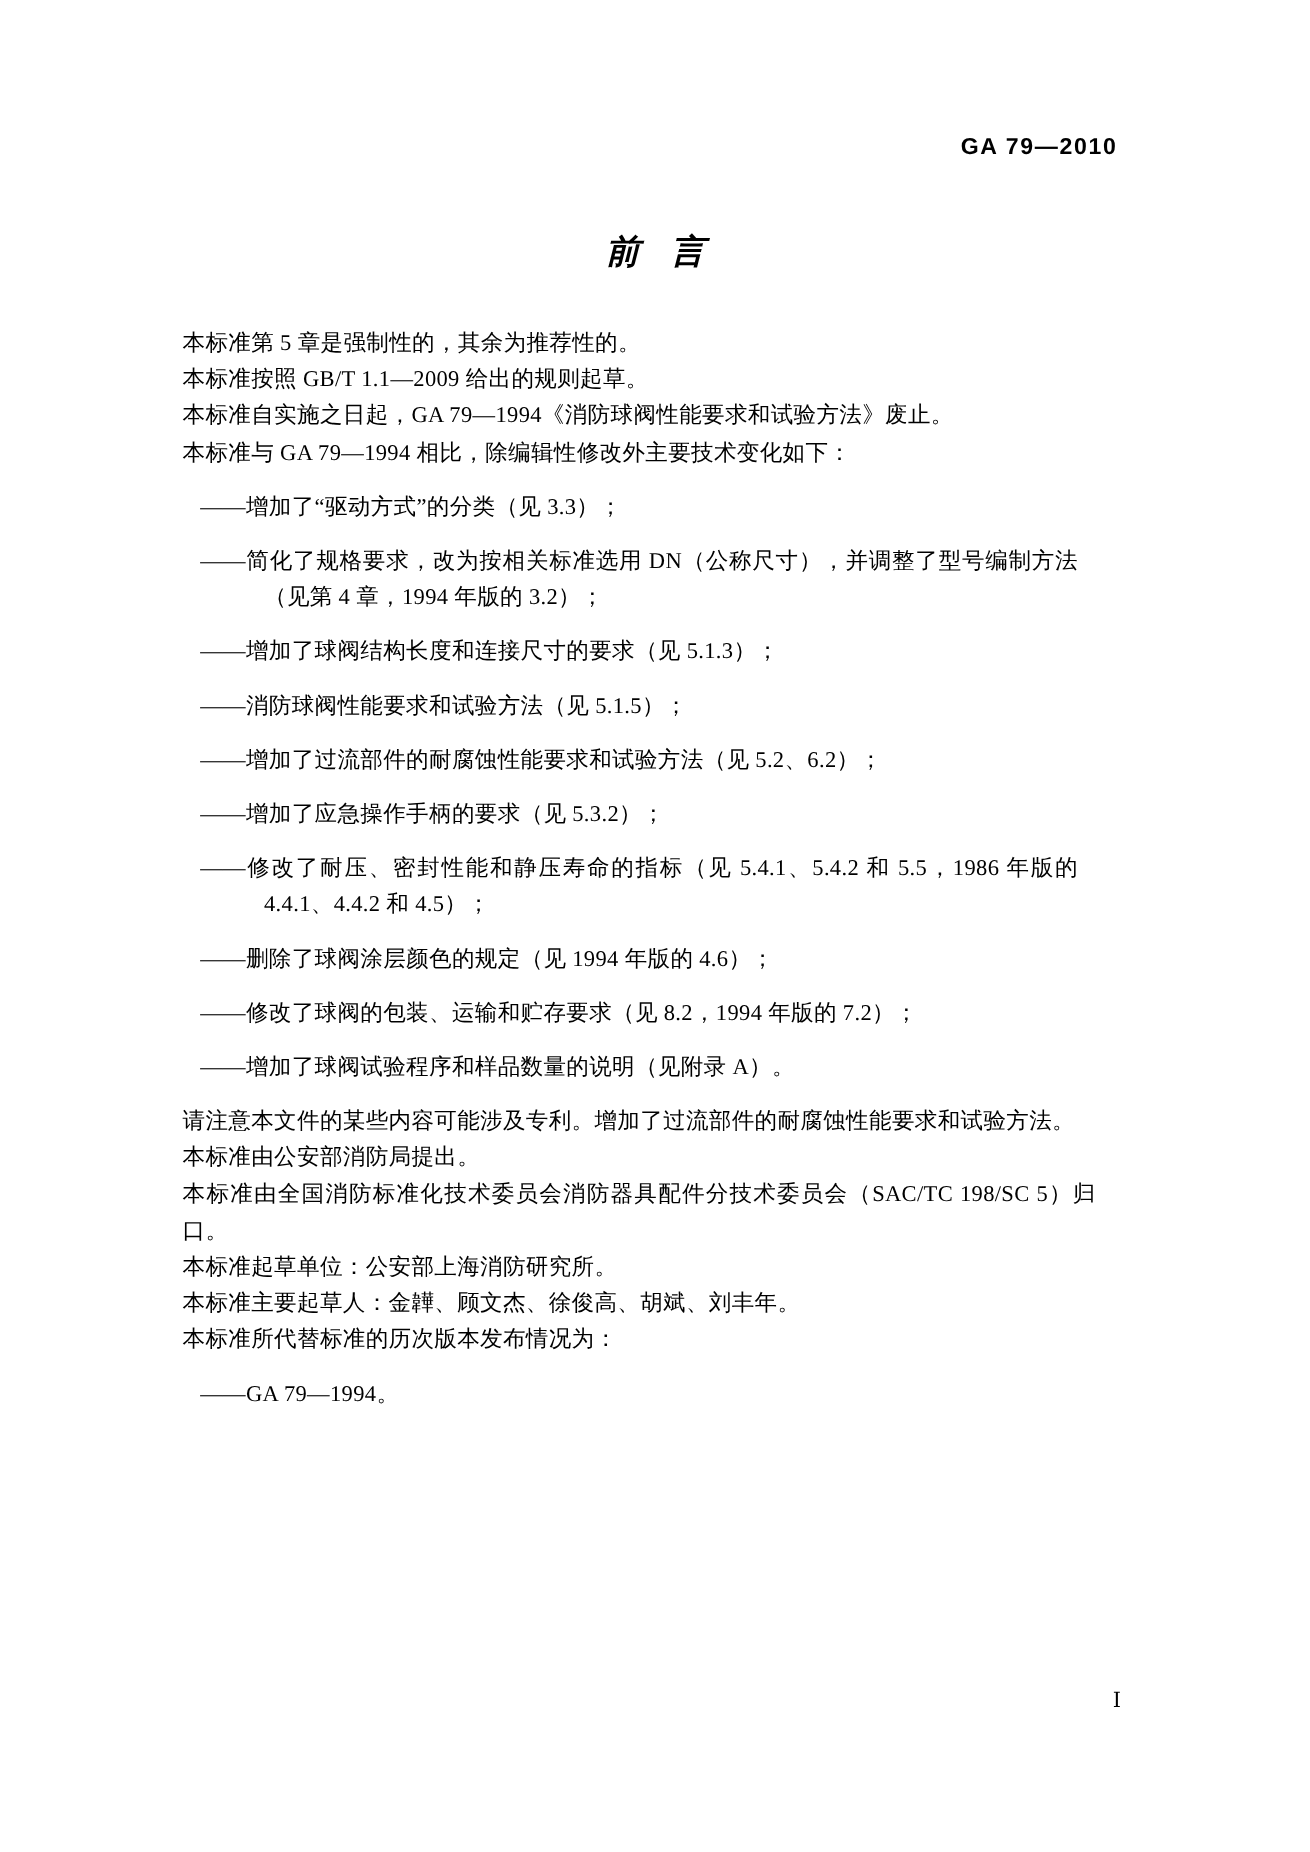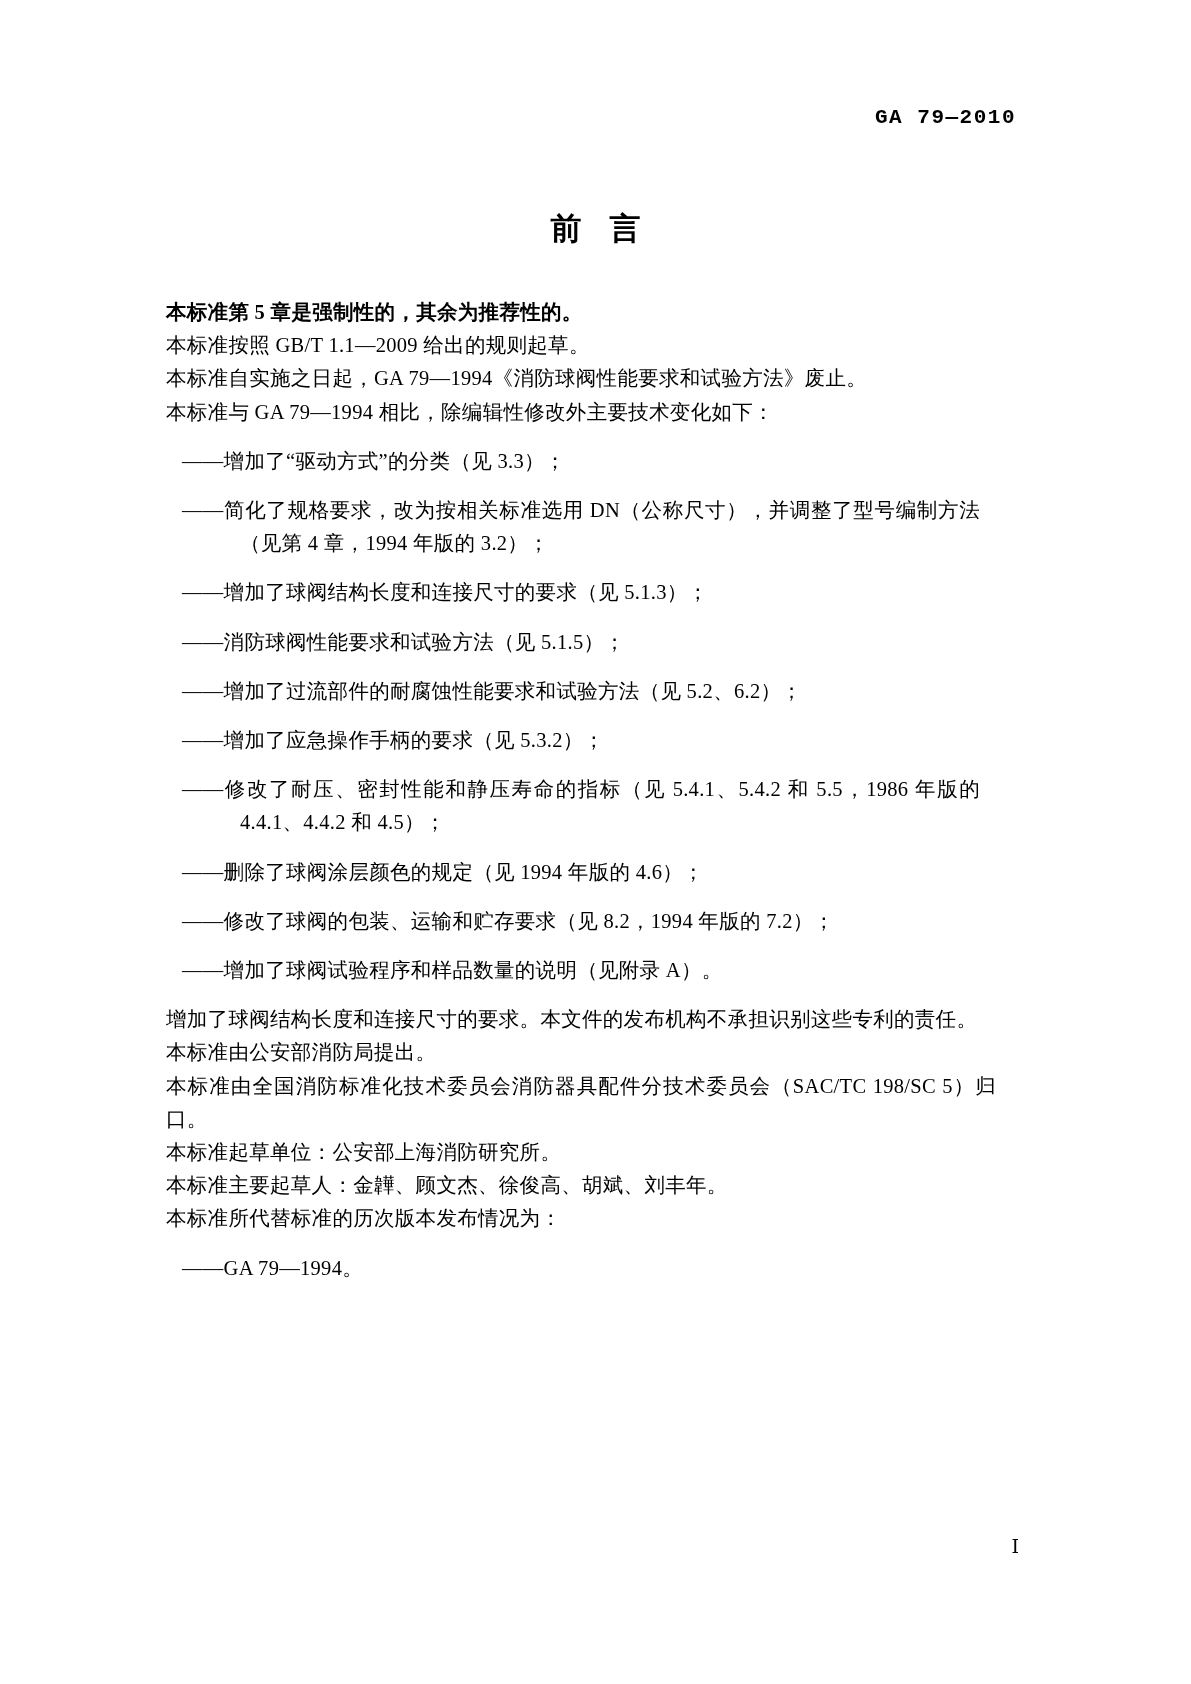--- a/index.html
+++ b/index.html
@@ -16,54 +16,55 @@
     overflow: hidden;
   }
   .page {
     position: absolute;
     top: 0; left: 0;
     width: 1191px;
     height: 1684px;
   }
   .header {
     position: absolute;
-    top: 106px;
+    top: 122px;
     right: 175px;
-    font-family: Liberation Mono, monospace;
+    font-family: Liberation Sans, sans-serif;
     font-weight: bold;
     font-size: 21px;
     letter-spacing: 1.5px;
   }
   .doc-title {
     position: absolute;
     top: 208px;
     left: 0;
     width: 1191px;
     text-align: center;
     font-size: 31px;
     font-weight: bold;
     letter-spacing: 28px;
     text-indent: 28px;
     font-family: "DejaVu Serif", "Liberation Serif", serif;
+    font-style: italic;
   }
   .body-block {
     position: absolute;
     top: 296px;
     left: 166px;
     width: 830px;
   }
   .para {
     font-size: 20.5px;
     line-height: 33.2px;
     margin: 0;
     letter-spacing: 0.3px;
     text-align: justify;
   }
   .para.bold {
-    font-weight: bold;
+    font-weight: normal;
   }
   .dash-item {
     font-size: 20.5px;
     line-height: 33.2px;
     margin: 16px;
     padding-left: 58px;
     text-indent: -58px;
     letter-spacing: 0.3px;
     text-align: justify;
   }
@@ -92,21 +93,21 @@
       <div class="dash-item">——增加了“驱动方式”的分类（见 3.3）；</div>
       <div class="dash-item">——简化了规格要求，改为按相关标准选用 DN（公称尺寸），并调整了型号编制方法（见第 4 章，1994 年版的 3.2）；</div>
       <div class="dash-item">——增加了球阀结构长度和连接尺寸的要求（见 5.1.3）；</div>
       <div class="dash-item">——消防球阀性能要求和试验方法（见 5.1.5）；</div>
       <div class="dash-item">——增加了过流部件的耐腐蚀性能要求和试验方法（见 5.2、6.2）；</div>
       <div class="dash-item">——增加了应急操作手柄的要求（见 5.3.2）；</div>
       <div class="dash-item">——修改了耐压、密封性能和静压寿命的指标（见 5.4.1、5.4.2 和 5.5，1986 年版的 4.4.1、4.4.2 和 4.5）；</div>
       <div class="dash-item">——删除了球阀涂层颜色的规定（见 1994 年版的 4.6）；</div>
       <div class="dash-item">——修改了球阀的包装、运输和贮存要求（见 8.2，1994 年版的 7.2）；</div>
       <div class="dash-item">——增加了球阀试验程序和样品数量的说明（见附录 A）。</div>
-      <div class="para">增加了球阀结构长度和连接尺寸的要求。本文件的发布机构不承担识别这些专利的责任。</div>
+      <div class="para">请注意本文件的某些内容可能涉及专利。增加了过流部件的耐腐蚀性能要求和试验方法。</div>
       <div class="para">本标准由公安部消防局提出。</div>
       <div class="para">本标准由全国消防标准化技术委员会消防器具配件分技术委员会（SAC/TC 198/SC 5）归口。</div>
       <div class="para">本标准起草单位：公安部上海消防研究所。</div>
       <div class="para">本标准主要起草人：金韡、顾文杰、徐俊高、胡斌、刘丰年。</div>
       <div class="para">本标准所代替标准的历次版本发布情况为：</div>
       <div class="dash-item">——GA 79—1994。</div>
     </div>
 
   <div class="page-number">Ⅰ</div>
 

